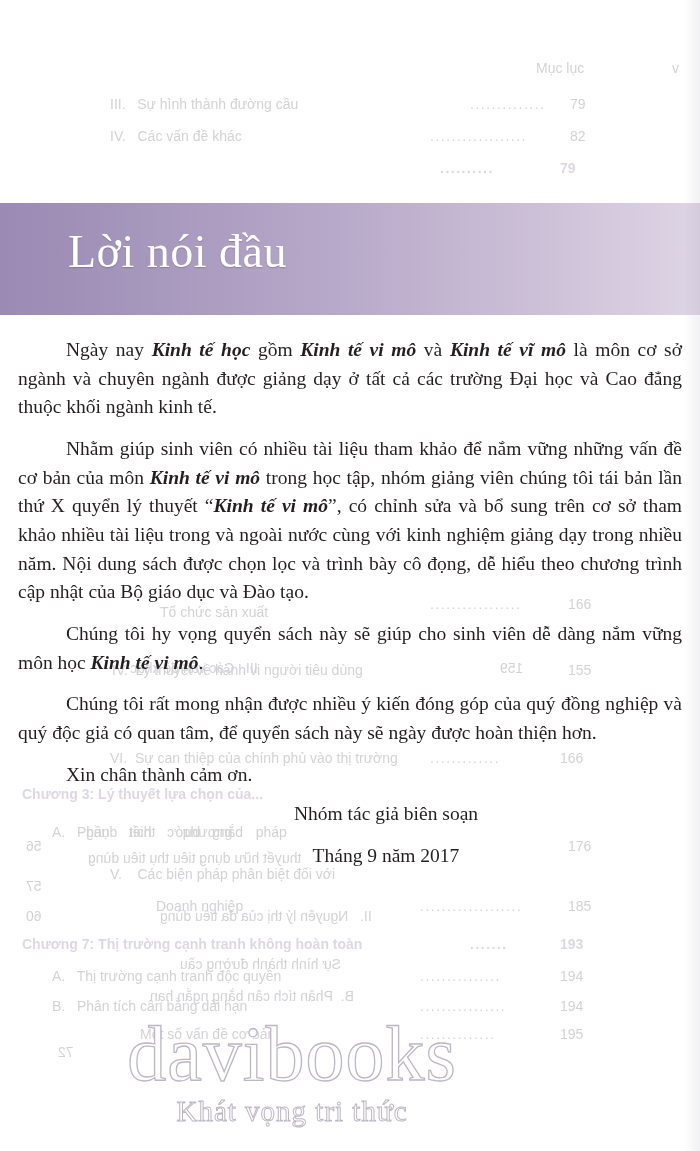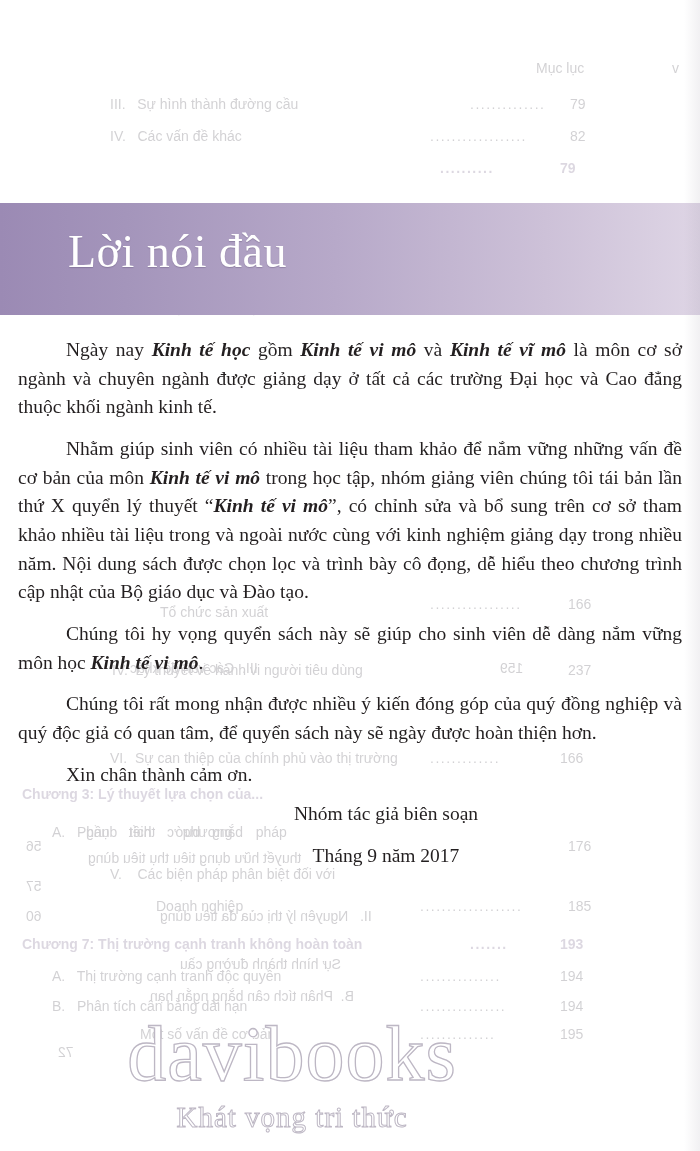--- a/index.html
+++ b/index.html
@@ -114,21 +114,21 @@
   .wm-main {
     font-family: "Liberation Serif", serif;
     font-size: 78px;
     letter-spacing: 1px;
     color: transparent;
     -webkit-text-stroke: 1.3px #bdb7c4;
     text-shadow: 0 1px 0 #ffffff;
     line-height: 1;
   }
   .wm-sub {
-    margin-top: 8px;
+    margin-top: 2px;
     font-family: "Liberation Serif", serif;
     font-size: 29px;
     color: transparent;
     -webkit-text-stroke: 1px #bdb7c4;
     letter-spacing: 1px;
   }
 
   
   .page-edge {
     position: absolute;
@@ -207,21 +207,21 @@
   <span class="g flip" style="left:180px; top:956px;">Sự hình thành đường cầu</span>
   <span class="g flip" style="left:58px; top:1044px;">72</span>
 
   <span class="g flip" style="left:150px; top:988px;">B.  Phân tích cân bằng ngắn hạn</span>
 
   <span class="g" style="left:110px; top:750px;">VI.  Sự can thiệp của chính phủ vào thị trường</span>
   <span class="g dotline" style="left:430px; top:750px;">.............</span>
   <span class="g" style="left:560px; top:750px;">166</span>
 
   <span class="g" style="left:112px; top:662px;">IV.  Lý thuyết về hành vi người tiêu dùng</span>
-  <span class="g" style="left:568px; top:662px;">237</span>
+  <span class="g" style="left:568px; top:662px;">155</span>
 </div>
 
 <div class="title-band"></div>
 <div class="title-text">Lời nói đầu</div>
 
 <div class="body-copy">
   <p>
     <span>Ngày nay </span><em>Kinh tế học</em><span> gồm </span><em>Kinh tế vi mô</em><span> và </span><em>Kinh tế vĩ mô</em><span> là môn  cơ sở ngành và chuyên ngành được giảng dạy ở tất cả các trường Đại học và Cao đẳng thuộc khối ngành kinh tế.</span>
   </p>
 

